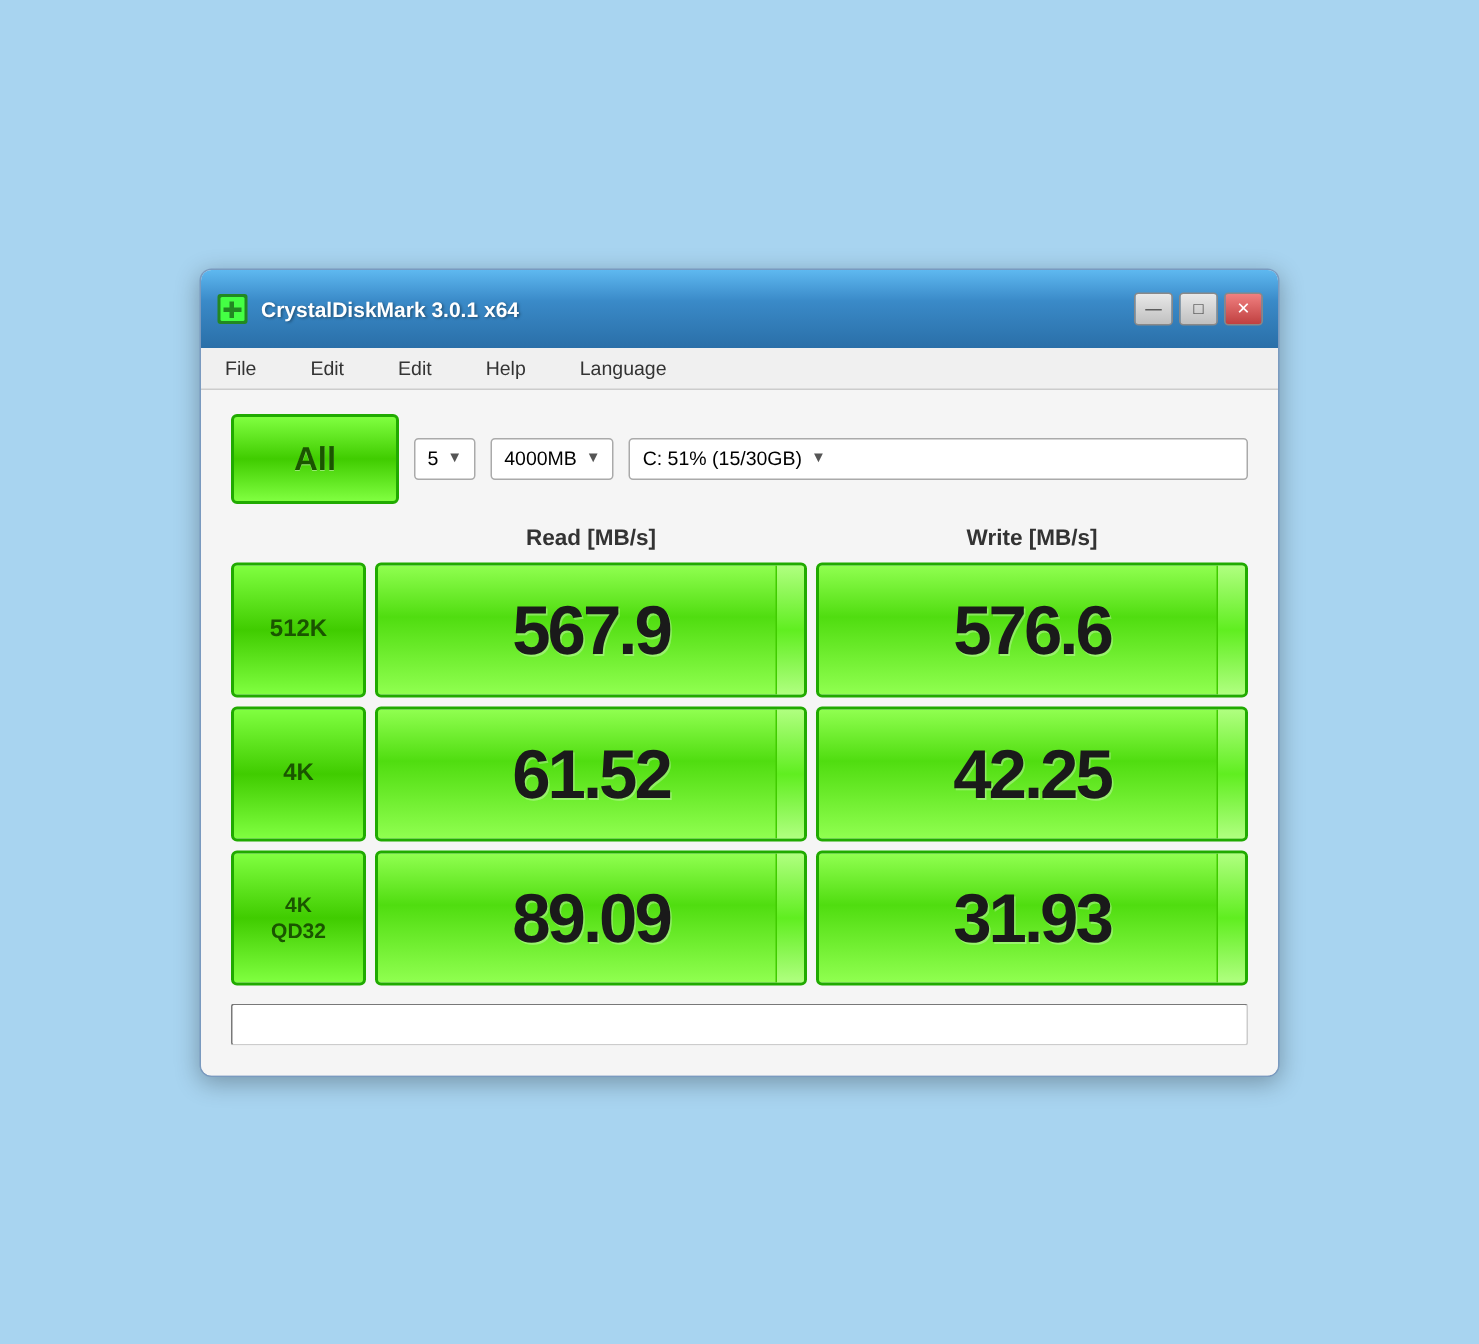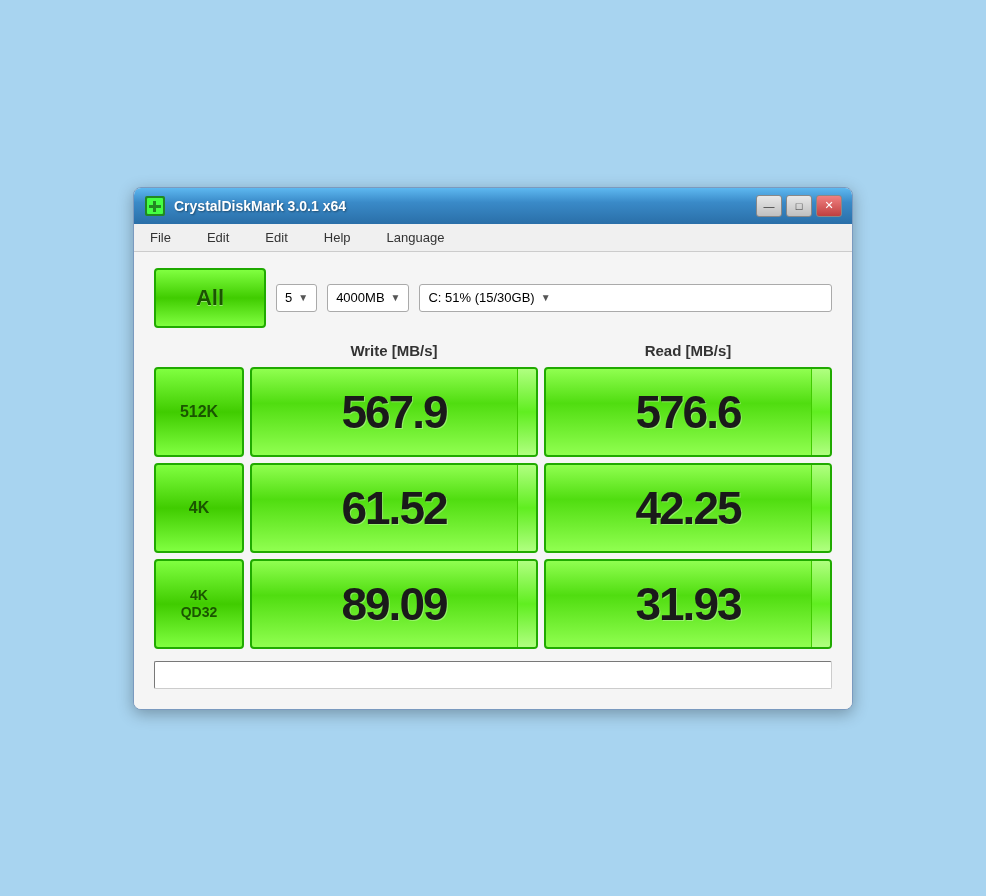--- a/index.html
+++ b/index.html
@@ -21,21 +21,21 @@
       border-radius: 8px;
       box-shadow: 0 4px 16px rgba(0,0,0,0.3);
       overflow: hidden;
     }
 
     .title-bar {
       background: linear-gradient(to bottom, #5eb8f0 0%, #3a8ac8 40%, #2a6fa8 100%);
       display: flex;
       align-items: center;
       padding: 6px 10px;
-      height: 36px;
+      height: 52px;
     }
 
     .title-bar-icon {
       width: 22px;
       height: 22px;
       margin-right: 8px;
       flex-shrink: 0;
     }
 
     .title-bar-text {
@@ -266,22 +266,22 @@
       </div>
 
       <div class="dropdown drive-dropdown">
         <span>C: 51% (15/30GB)</span>
         <span class="dropdown-arrow">▼</span>
       </div>
     </div>
 
     <div class="headers">
       <div class="header-cell"></div>
+      <div class="header-cell">Read [MB/s]</div>
       <div class="header-cell">Write [MB/s]</div>
-      <div class="header-cell">Read [MB/s]</div>
     </div>
 
     <div class="data-grid">
 
 
       <div class="data-row">
         <div class="row-label">512K</div>
         <div class="data-cell">
           <span class="data-value">567.9</span>
         </div>

